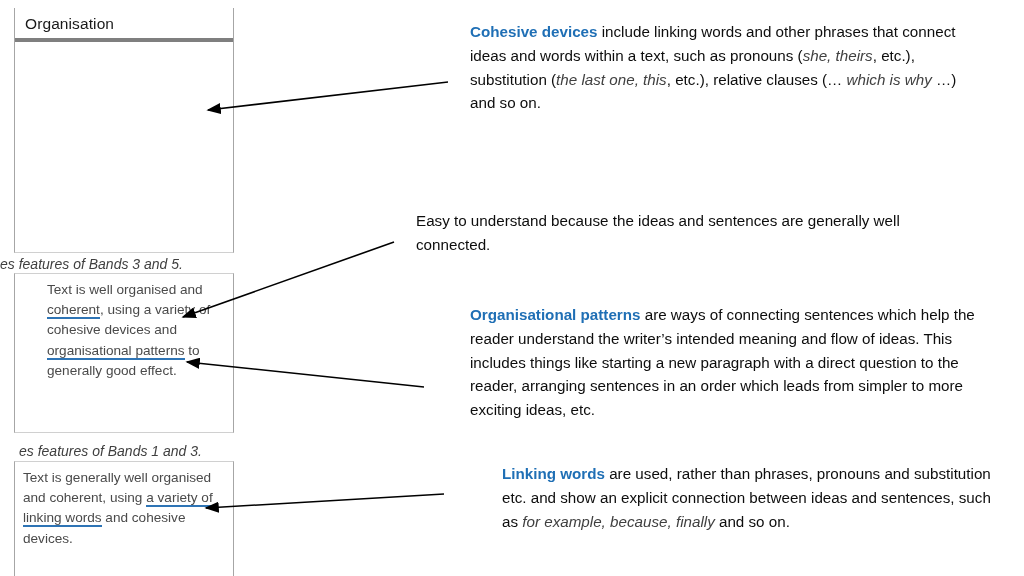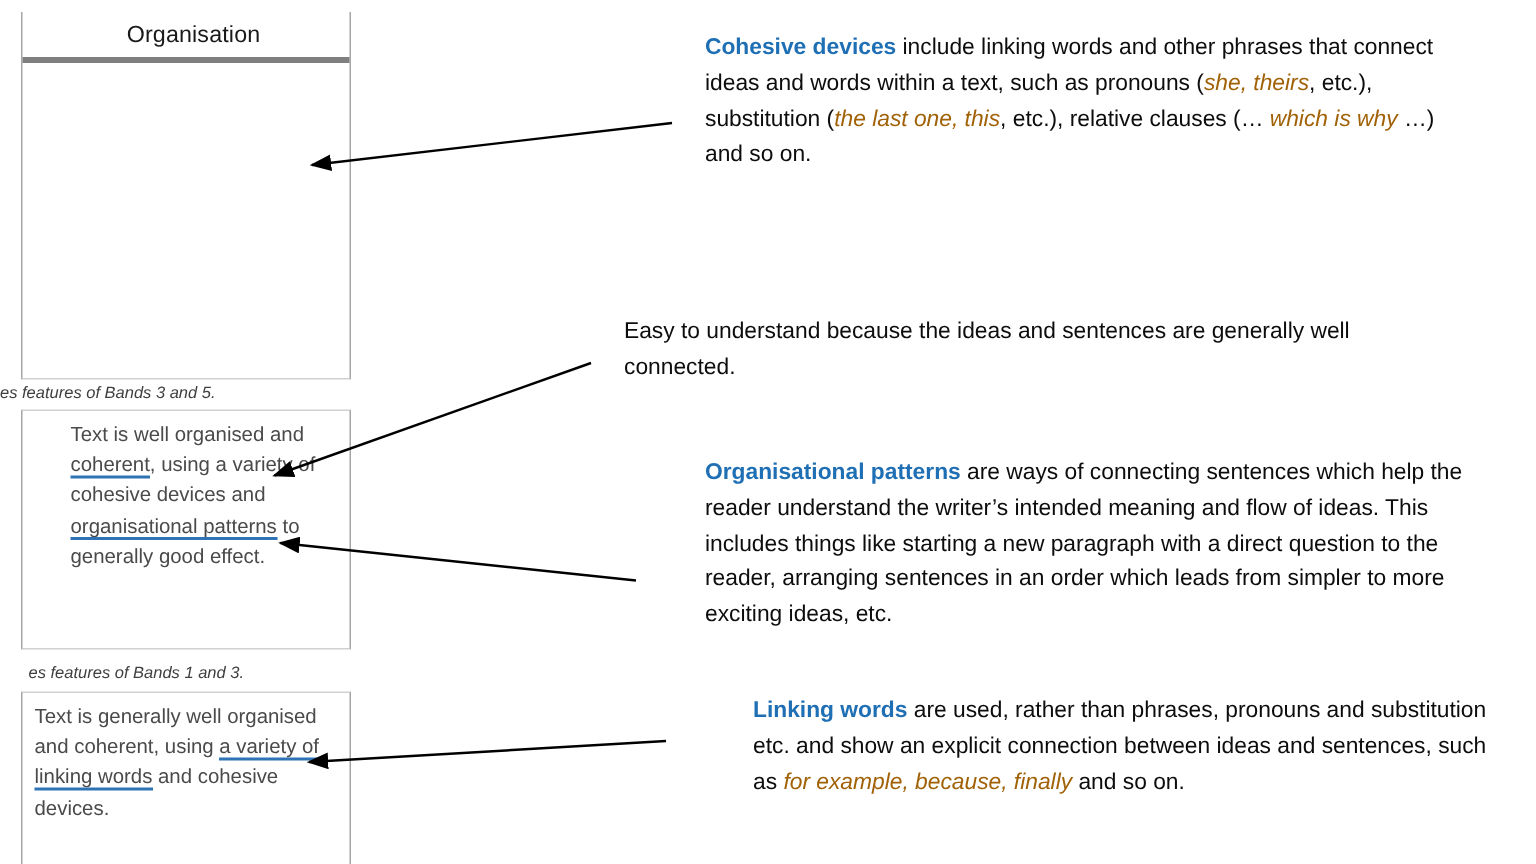--- a/index.html
+++ b/index.html
@@ -38,21 +38,20 @@
   }
   .tcell.c1 { top: 8px;   height: 245px; border-top: none; }
   .tcell.c2 { top: 273px; height: 160px; padding-left: 20px; }
   .tcell.c3 { top: 461px; height: 115px; border-bottom: none; }
 
   .cell-head {
     font-size: 15.5px;
     color: #1a1a1a;
     padding: 7px 0 2px 10px;
     letter-spacing: 0.1px;
-    text-align: center;
   }
   .head-rule {
     height: 4px;
     background: #7f7f7f;
     margin: 3px 0 0 0;
   }
 
   .cell-body {
     font-size: 13.6px;
     line-height: 20.2px;
@@ -63,21 +62,21 @@
 
   .u-blue {
     border-bottom: 2px solid #2e74b5;
     padding-bottom: 0px;
   }
 
   .band-caption {
     position: absolute;
     left: 0px;
     width: 250px;
-    font-size: 11px;
+    font-size: 14px;
     font-style: italic;
     color: #3f3f3f;
     white-space: nowrap;
   }
   .band-caption.b1 { top: 256px; }
   .band-caption.b2 { top: 443px; margin-left: 19px; }
 
   
   .note {
     position: absolute;
@@ -88,21 +87,21 @@
   .note.n1 { left: 470px; top: 20px;  width: 500px; }
   .note.n2 { left: 416px; top: 209px; width: 500px; }
   .note.n3 { left: 470px; top: 303px; width: 522px; }
   .note.n4 { left: 470px; top: 462px; width: 500px; margin-left: 32px; }
 
   .kw {
     color: #1f6fb5;
     font-weight: bold;
   }
   .ex {
-    color: #a16207;
+    color: #404040;
     font-style: italic;
   }
 
   
   .arrows {
     position: absolute;
     left: 0; top: 0;
     width: 1024px; height: 576px;
     pointer-events: none;
   }

